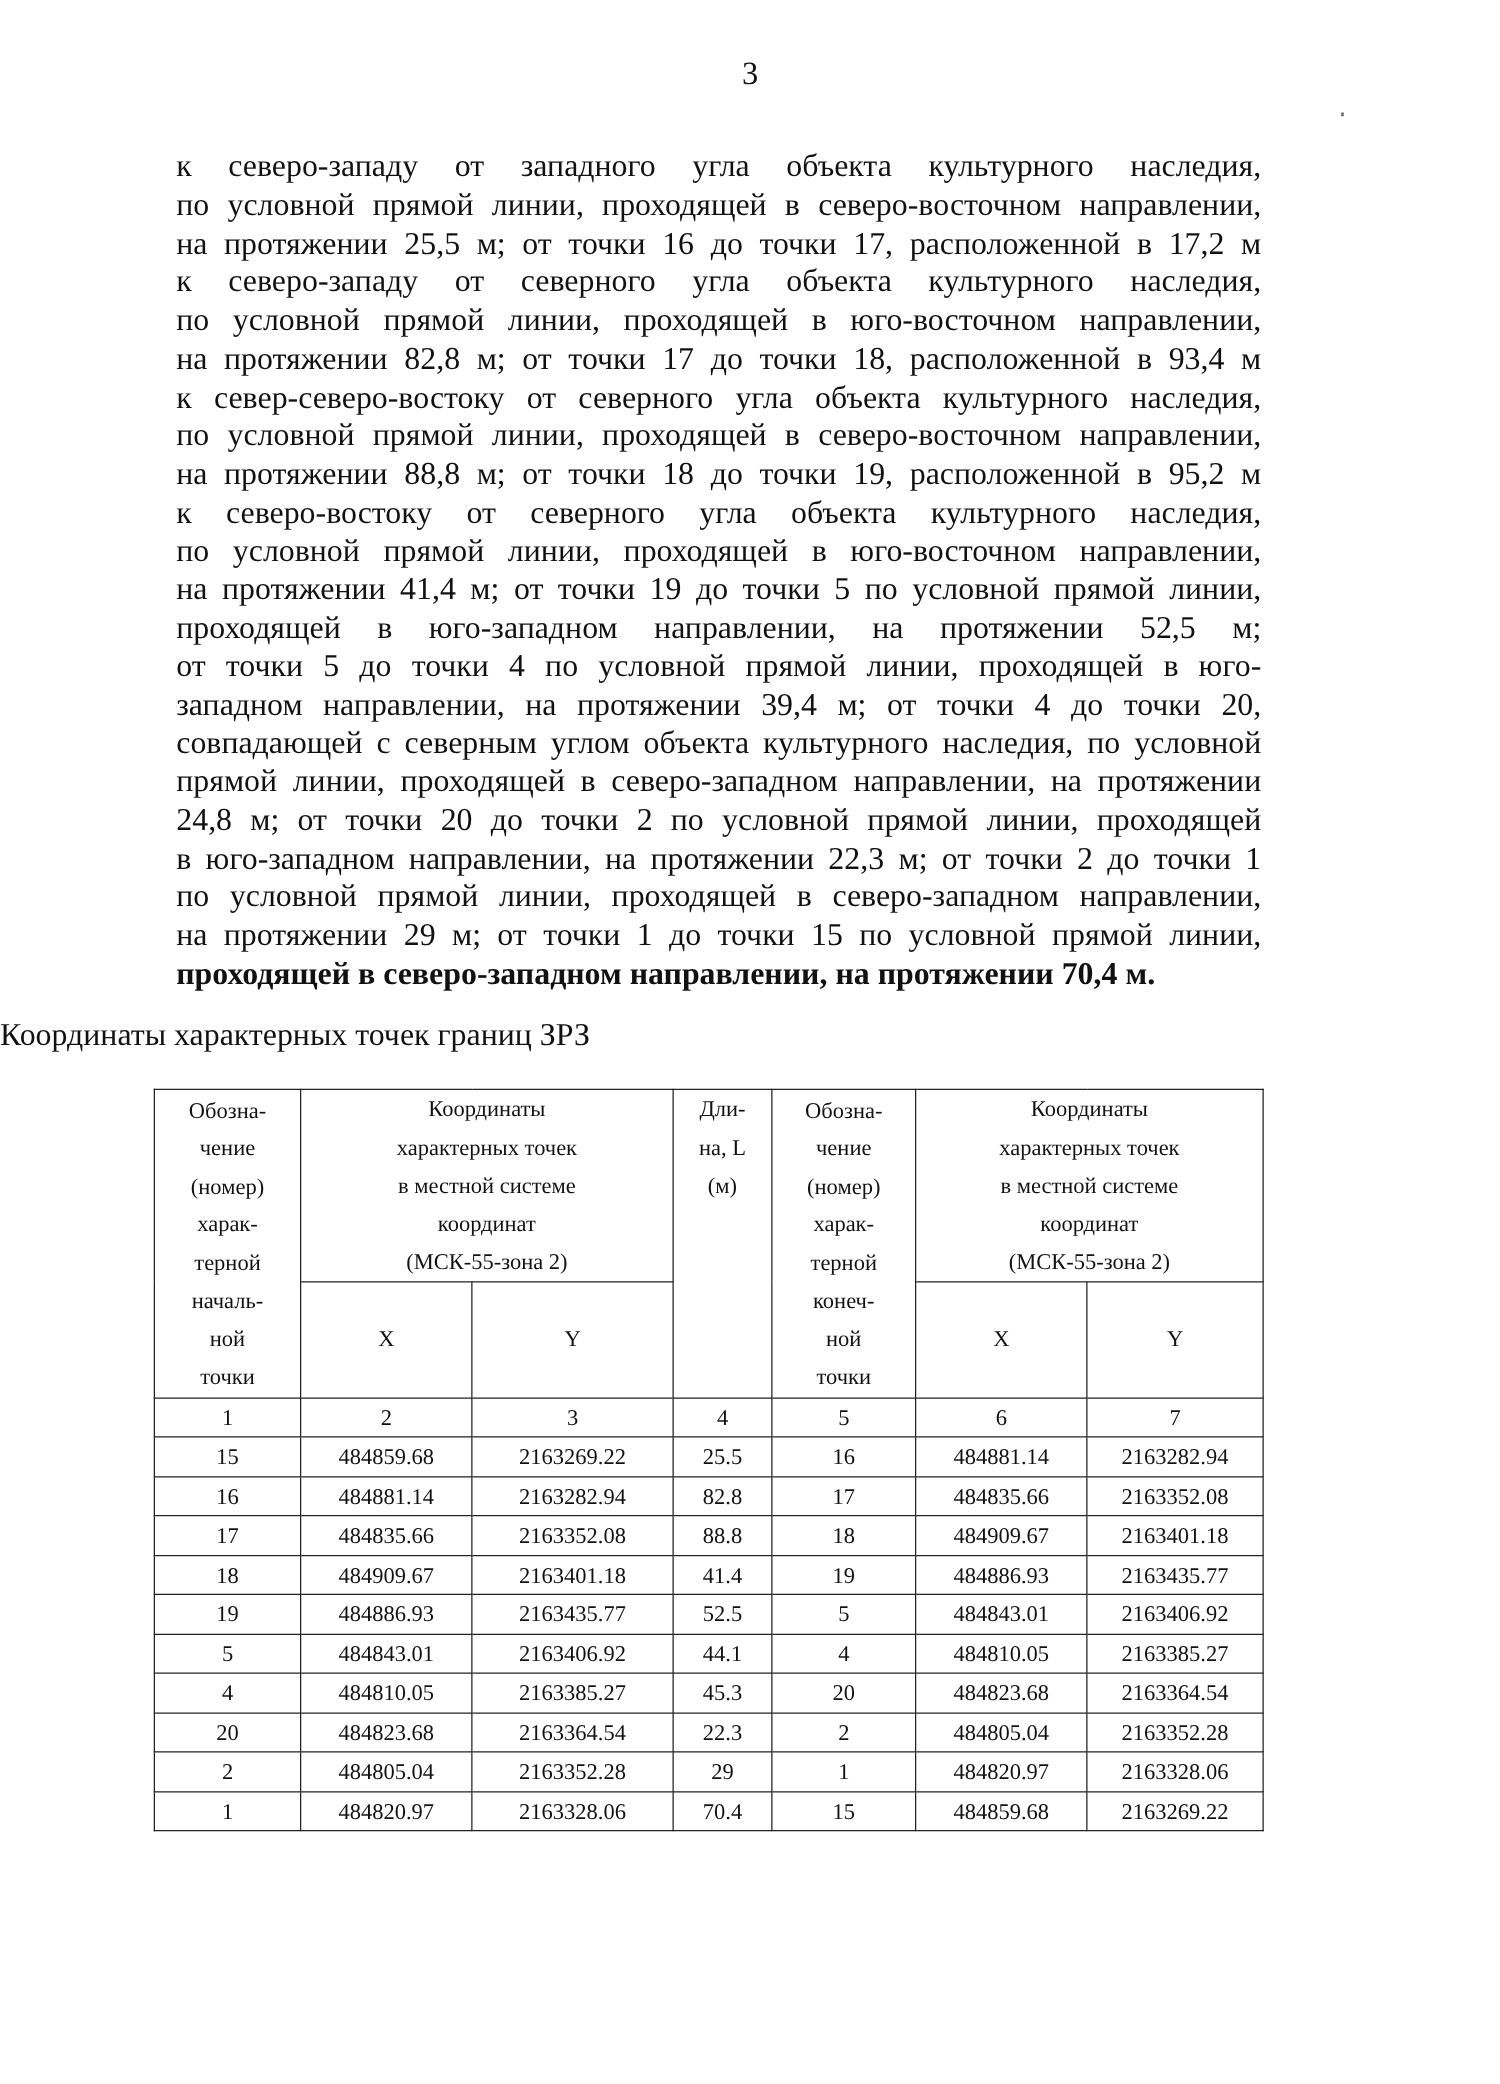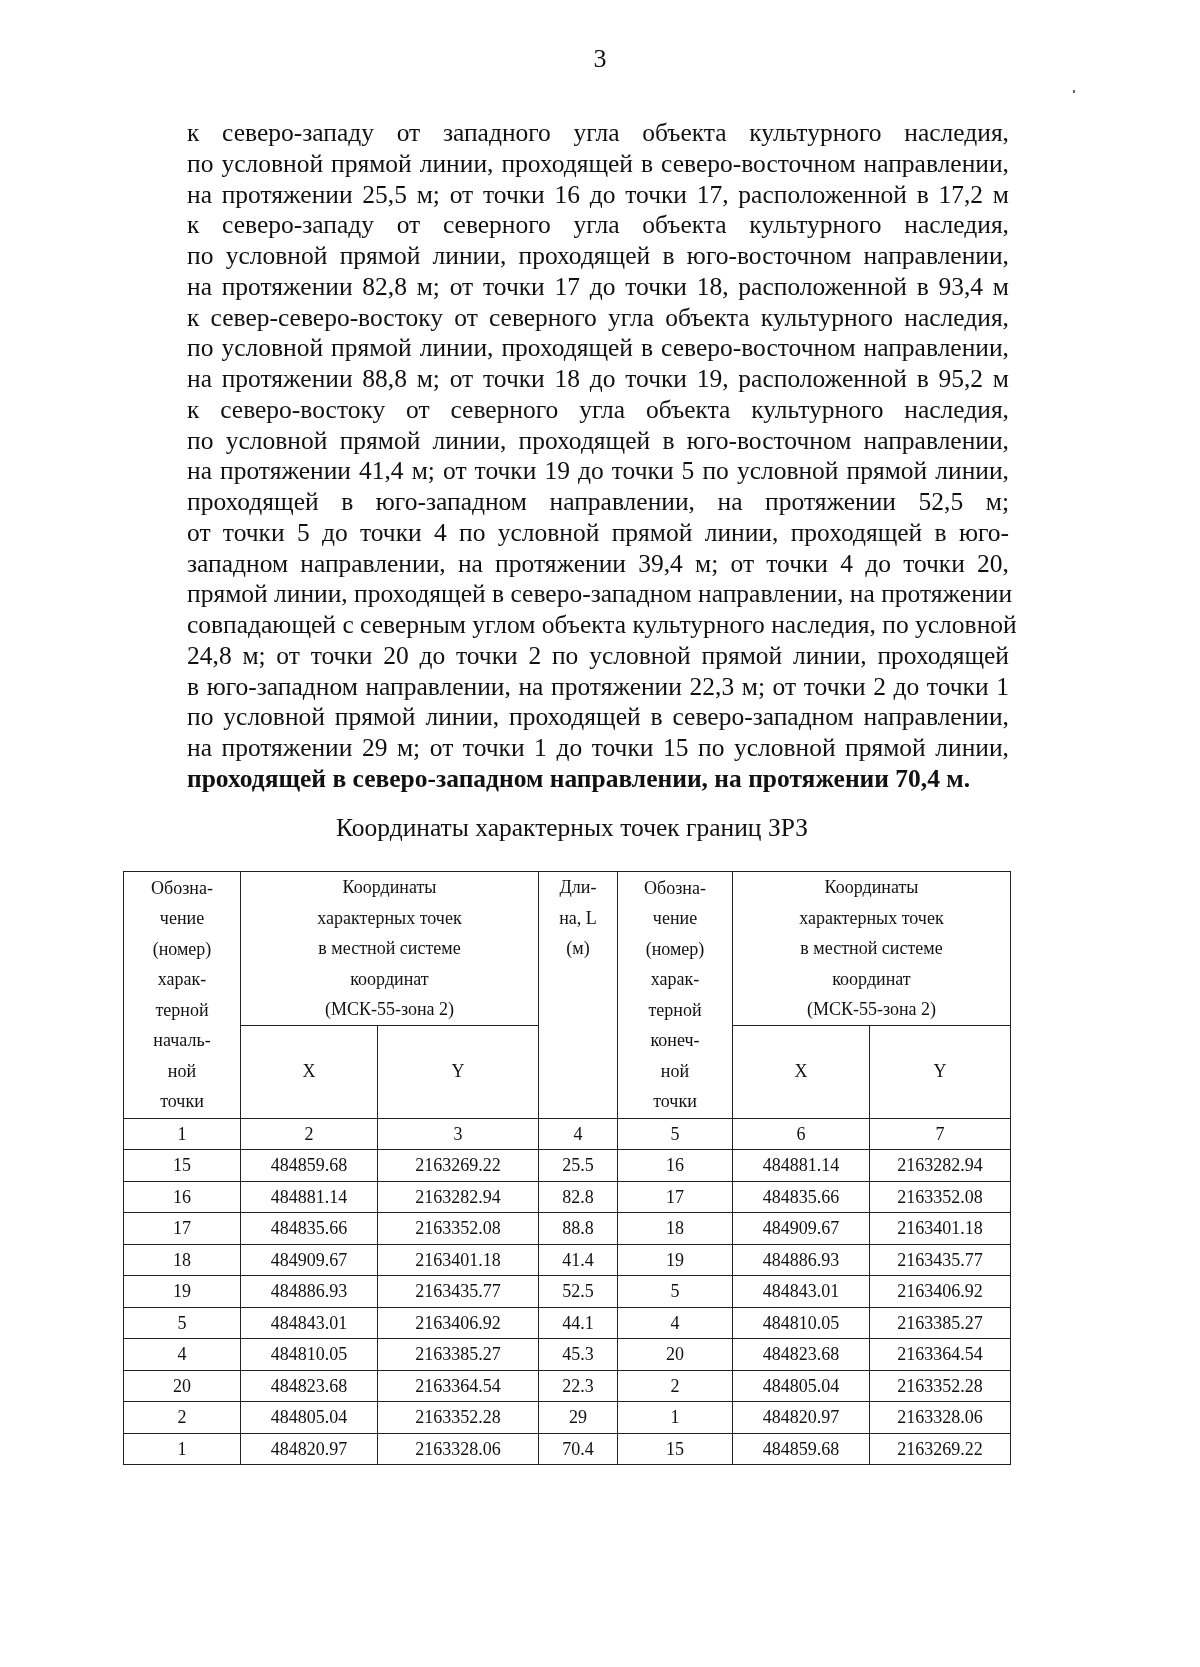--- a/index.html
+++ b/index.html
@@ -9,25 +9,25 @@
   }
   .page-number {
     position: absolute; top: 44px; left: 0; width: 1200px; text-align: center;
     font-size: 26px;
   }
   .body-text {
     position: absolute; top: 118px; left: 141px; width: 868px;
     font-size: 25.5px; line-height: 30.75px;
   }
   .body-text .line {
-    display: block; text-align: justify; text-align-last: justify; white-space: nowrap; margin-left: 46px;
+    display: block; text-align: justify; text-align-last: justify; white-space: nowrap;
   }
   .body-text .line.last { text-align-last: left; font-weight: bold; }
   .table-title {
-    position: absolute; top: 813px; left: 0; width: 1144px; text-align: center;
+    position: absolute; top: 813px; left: 0; width: 1144px; 
     font-size: 25.5px;
   }
   table.coords {
     position: absolute; top: 871px; left: 123px;
     border-collapse: collapse; font-size: 18px; line-height: 30.5px;
   }
   table.coords td, table.coords th {
     border: 1.5px solid #222; text-align: center; font-weight: normal; padding: 0 4px;
     vertical-align: middle;
   }
@@ -52,22 +52,22 @@
   <span class="line">на протяжении 82,8 м; от точки 17 до точки 18, расположенной в 93,4 м</span>
   <span class="line">к север-северо-востоку от северного угла объекта культурного наследия,</span>
   <span class="line">по условной прямой линии, проходящей в северо-восточном направлении,</span>
   <span class="line">на протяжении 88,8 м; от точки 18 до точки 19, расположенной в 95,2 м</span>
   <span class="line">к северо-востоку от северного угла объекта культурного наследия,</span>
   <span class="line">по условной прямой линии, проходящей в юго-восточном направлении,</span>
   <span class="line">на протяжении 41,4 м; от точки 19 до точки 5 по условной прямой линии,</span>
   <span class="line">проходящей в юго-западном направлении, на протяжении 52,5 м;</span>
   <span class="line">от точки 5 до точки 4 по условной прямой линии, проходящей в юго-</span>
   <span class="line">западном направлении, на протяжении 39,4 м; от точки 4 до точки 20,</span>
+  <span class="line">совпадающей с северным углом объекта культурного наследия, по условной</span>
   <span class="line">прямой линии, проходящей в северо-западном направлении, на протяжении</span>
-  <span class="line">совпадающей с северным углом объекта культурного наследия, по условной</span>
   <span class="line">24,8 м; от точки 20 до точки 2 по условной прямой линии, проходящей</span>
   <span class="line">в юго-западном направлении, на протяжении 22,3 м; от точки 2 до точки 1</span>
   <span class="line">по условной прямой линии, проходящей в северо-западном направлении,</span>
   <span class="line">на протяжении 29 м; от точки 1 до точки 15 по условной прямой линии,</span>
   <span class="line last">проходящей в северо-западном направлении, на протяжении 70,4 м.</span>
 </div>
 
 <div class="table-title">Координаты характерных точек границ ЗРЗ</div>
 
 <table class="coords">

